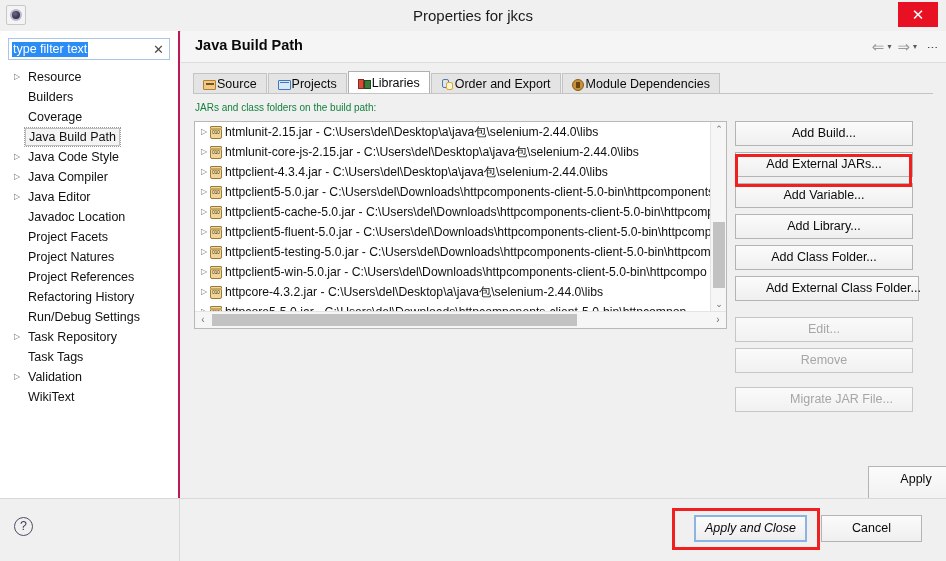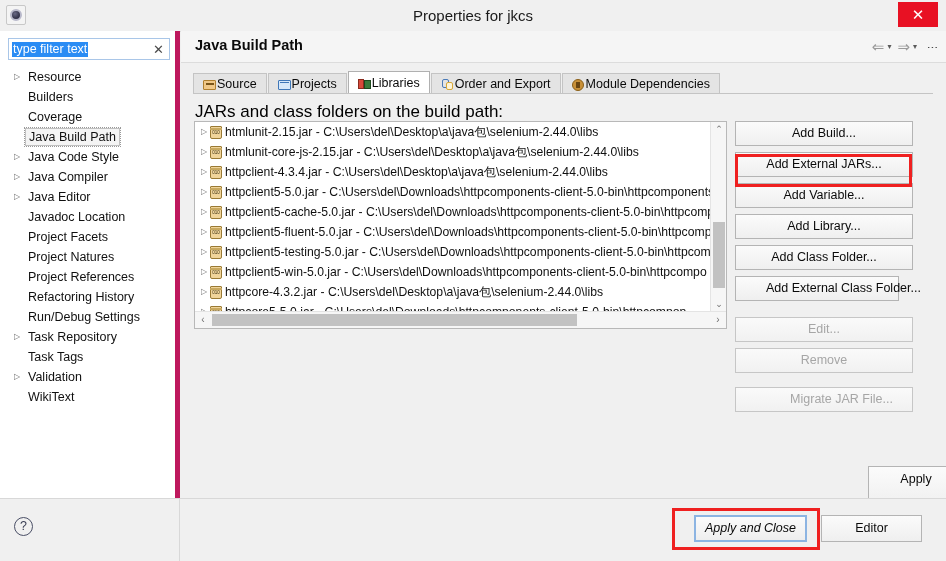--- a/index.html
+++ b/index.html
@@ -58,21 +58,21 @@
     line-height: 25px;
     text-align: center;
     cursor: pointer;
   }
 
   
   .left-panel {
     position: absolute; left: 0; top: 31px;
     width: 180px; height: 467px;
     background: #ffffff;
-    border-right: 5px solid #be185d;
+    border-right: 2px solid #be185d;
     box-sizing: border-box;
   }
   .filter-wrap {
     position: absolute; left: 8px; top: 7px;
     width: 162px; height: 22px;
     border: 1px solid #a9c6e8;
     background: #ffffff;
     box-sizing: border-box;
   }
   .filter-text {
@@ -246,21 +246,21 @@
     box-sizing:border-box;
   }
   .ico-module::after {
     content:""; position:absolute; left:4px; top:4px;
     width:4px; height:6px; background:#6a4510;
   }
 
   
   .list-caption {
     position: absolute; left: 2px; top: 31px;
-    font-size: 17px; color: #000000;
+    font-size: 10px; color: #15803d;
   }
   .list-box {
     position: absolute; left: 1px; top: 50px;
     width: 533px; height: 208px;
     background: #ffffff;
     border: 1px solid #b8b8b8;
     box-sizing: border-box;
     overflow: hidden;
   }
   .list-rows {
@@ -361,21 +361,21 @@
     text-align: center;
     font-size: 12.5px;
     color: #0a0a0a;
     background: linear-gradient(#fbfbfb, #efefef);
     border: 1px solid #b4b4b4;
     box-sizing: border-box;
     margin-bottom: 6px;
     cursor: pointer;
     white-space: nowrap;
   }
-  .btn.wide { width: 164px; padding-left: 30px; }
+  .btn.wide { width: 184px; padding-left: 30px; }
   .btn.disabled {
     color: #a6a6a6;
     background: linear-gradient(#fafafa, #f1f1f1);
     border-color: #c6c6c6;
     cursor: default;
   }
   .btn.gap-top { margin-top: 16px; }
   .btn.gap-top2 { margin-top: 14px; padding-left: 35px; }
 
   .apply-btn {
@@ -566,17 +566,17 @@
 
       <div class="apply-btn">Apply</div>
     </div>
   </div>
 
   <div class="footer">
     <div class="footer-sep"></div>
     <div class="help-icon">?</div>
   </div>
   <div class="btn-apply-close">Apply and Close</div>
-  <div class="btn-cancel">Editor</div>
+  <div class="btn-cancel">Cancel</div>
 
   <div class="annot" id="annot-ext-jars"></div>
   <div class="annot" id="annot-apply-close"></div>
 </div>
 
 </body></html>

